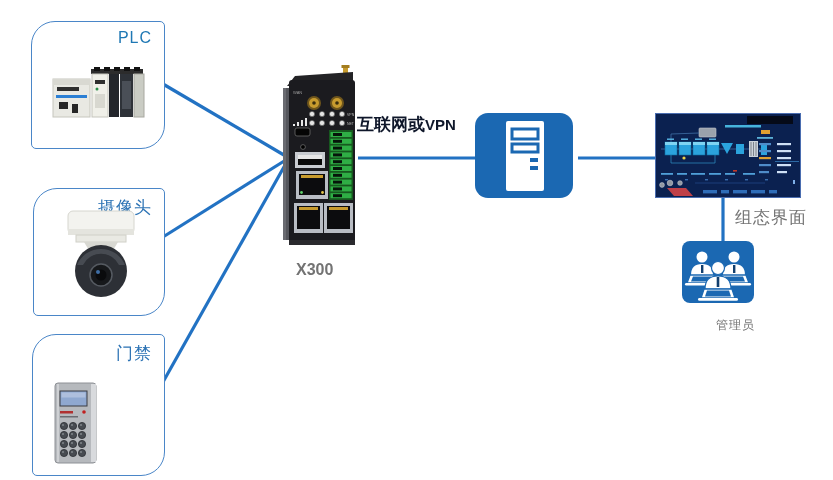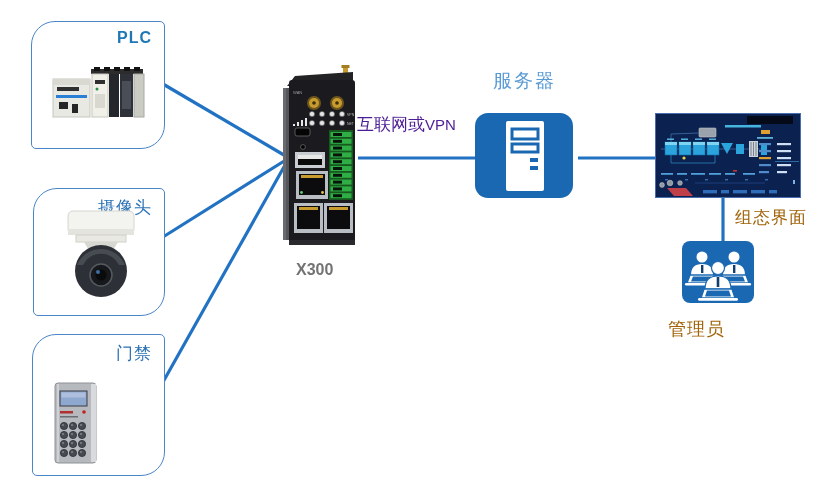--- a/index.html
+++ b/index.html
@@ -4,25 +4,25 @@
 <style>
   html,body{margin:0;padding:0;background:#fff;}
   #canvas{position:relative;width:833px;height:480px;background:#fff;overflow:hidden;
           font-family:"Liberation Sans",sans-serif;}
   .abs{position:absolute;}
   
   .dev-box{position:absolute;border:1.6px solid #4a86c8;background:#fff;
            border-radius:24px 5px 24px 5px;}
   .dev-label{position:absolute;top:7px;right:12px;color:#2e74b5;font-size:17px;
              font-family:"Liberation Serif",serif;letter-spacing:1px;}
-  .plc-label{font-family:"Liberation Sans",sans-serif;font-weight:bold;font-size:16px;color:#1f78b4;}
+  .plc-label{font-family:"Liberation Sans",sans-serif;font-weight:normal;font-size:16px;color:#1f78b4;}
   
-  .blue-serif{color:#a16207;font-size:18px;font-family:"Liberation Serif",serif;letter-spacing:1px;}
+  .blue-serif{color:#737373;font-size:18px;font-family:"Liberation Serif",serif;letter-spacing:1px;}
   .x300{color:#737373;font-weight:bold;font-size:16px;font-family:"Liberation Sans",sans-serif;}
-  .link-label{color:#4c1d95;font-weight:normal;}
+  .link-label{color:#0f172a;font-weight:bold;}
   .link-label .cn{font-family:"Liberation Serif",serif;font-size:17px;}
   .link-label .en{font-family:"Liberation Sans",sans-serif;font-size:15px;}
   .server-label{color:#5b9bd5;font-size:19px;font-family:"Liberation Serif",serif;letter-spacing:2px;}
   
   .tile{position:absolute;background:#1b68b2;}
   svg{display:block;}
 </style>
 </head>
 <body>
 
@@ -213,21 +213,20 @@
       <rect x="44" y="142" width="23" height="23" fill="#0c0c0e"></rect>
       <rect x="46" y="143" width="19" height="3" fill="#c79b2e"></rect>
     </g>
   </svg>
   <span class="abs x300" style="left:296px;top:261px;">X300</span>
 
   <span class="abs link-label" style="left:357px;top:113px;">
     <span class="cn">互联网或</span><span class="en">VPN</span>
   </span>
 
-  <span class="abs server-label" style="left:493px;top:68px;">服务器</span>
   <div class="tile" style="left:475px;top:113px;width:98px;height:85px;border-radius:13px;">
     <svg width="98" height="85" viewBox="0 0 98 85">
       <rect x="31" y="8" width="38" height="70" rx="2" fill="#fff"></rect>
       <rect x="37" y="16" width="26" height="10" fill="none" stroke="#1b68b2" stroke-width="3"></rect>
       <rect x="37" y="31" width="26" height="8" fill="none" stroke="#1b68b2" stroke-width="3"></rect>
       <rect x="55" y="45" width="8" height="4" fill="#1b68b2"></rect>
       <rect x="55" y="53" width="8" height="4" fill="#1b68b2"></rect>
     </svg>
   </div>
 
@@ -344,15 +343,15 @@
       <g>
         <circle cx="36" cy="27" r="6.5" fill="#fff" stroke="#1b68b2" stroke-width="1.2"></circle>
         <path d="M23,48 q0,-13 13,-13 q13,0 13,13 z" fill="#fff" stroke="#1b68b2" stroke-width="1.2"></path>
         <rect x="34.7" y="36" width="2.6" height="10" fill="#123f6e"></rect>
         <polygon points="22,48 50,48 53,57 19,57" fill="#fff" stroke="#1b68b2" stroke-width="1.4"></polygon>
         <polygon points="25,49.5 47,49.5 49,55.5 23,55.5" fill="#1b68b2"></polygon>
         <rect x="16" y="57" width="40" height="2.8" rx="1.4" fill="#fff"></rect>
       </g>
     </svg>
   </div>
-  <span class="abs blue-serif" style="left:668px;top:317px;font-size:18px;">管理员</span>
+  <span class="abs blue-serif" style="left:716px;top:317px;font-size:12px;">管理员</span>
 
 </div>
 
 </body></html>

